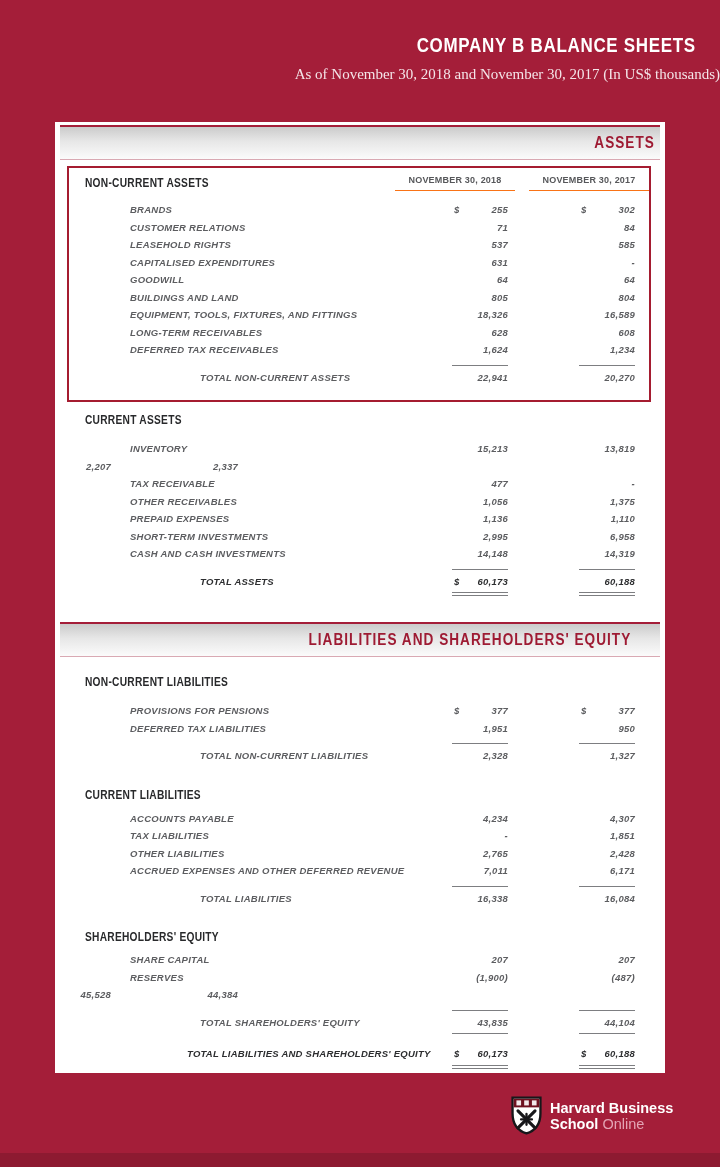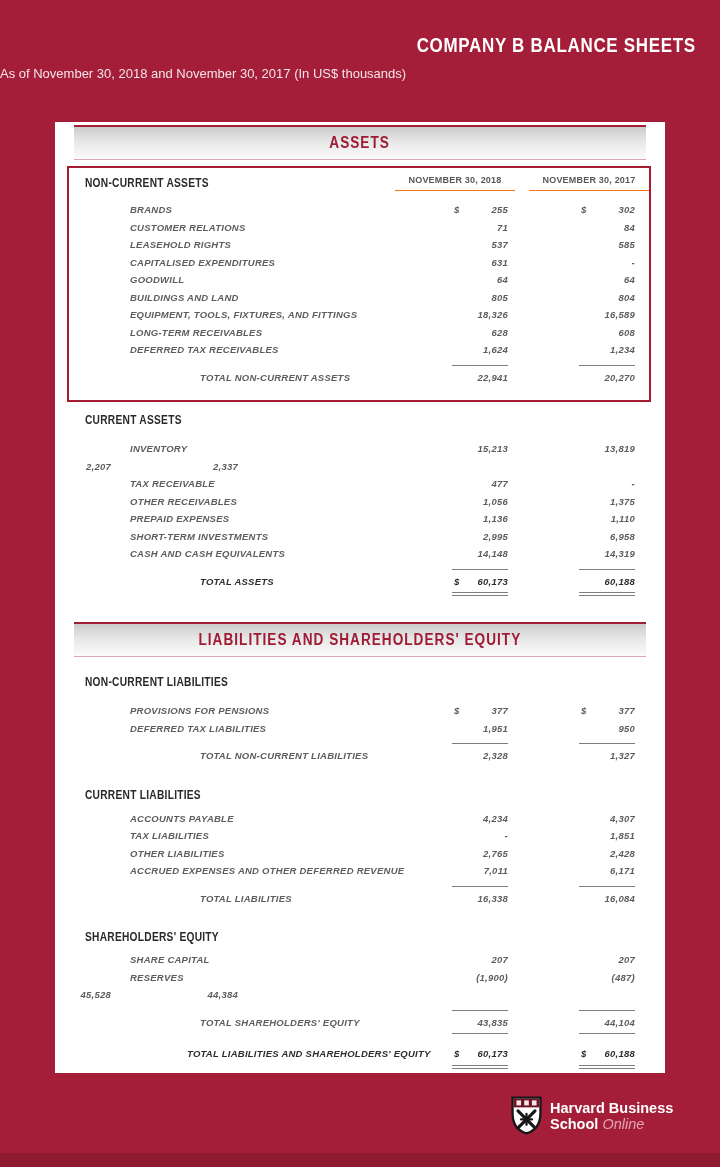--- a/index.html
+++ b/index.html
@@ -5,28 +5,28 @@
   html,body{margin:0;padding:0;}
   body{
     width:720px;height:1167px;position:relative;overflow:hidden;
     background:#A41E39;
     font-family:"Liberation Sans", sans-serif;
   }
   .cond{display:inline-block;transform:scaleX(0.85);transform-origin:center;}
   .cond-l{display:inline-block;transform:scaleX(0.85);transform-origin:left center;}
 
   .doc-title{padding-top:34px;text-align:right;color:#ffffff;font-size:20px;font-weight:bold;letter-spacing:0.8px;}
-  .doc-subtitle{margin-top:9px;text-align:left;color:#F4E4E8;font-size:13px;}
+  .doc-subtitle{margin-top:9px;text-align:right;color:#F4E4E8;font-size:15px;font-family:Liberation Serif, serif;}
 
   .panel{position:absolute;left:55px;top:122px;width:610px;height:951px;background:#ffffff;padding-top:3px;box-sizing:border-box;}
 
-  .band{margin:0 19px;height:32px;border-top:2px solid #A41E39;
+  .band{margin:0 5px;height:32px;border-top:2px solid #A41E39;
     background:linear-gradient(180deg,#cbcbcb 0%,#e7e7e7 45%,#fbfbfb 100%);
     box-shadow:0 1px 0 #d9a9b3;
-    display:flex;align-items:center;justify-content:center;}
+    display:flex;align-items:center;justify-content:flex-end;}
   .band .btxt{color:#9E1B33;font-weight:bold;font-size:16px;letter-spacing:1.2px;}
   .band2{margin-top:26px;}
 
   .ncbox{position:absolute;left:12px;top:44px;width:580px;height:232px;border:2px solid #A51C30;pointer-events:none;}
 
   .hrow{display:flex;align-items:flex-end;padding-right:16px;margin-top:14px;}
   .hrow .sec{flex:1;}
   .shead{font-size:12px;font-weight:bold;color:#28292b;letter-spacing:0.3px;padding-left:30px;}
   .hcell{width:120px;margin-left:14px;text-align:center;font-size:9px;font-weight:bold;color:#56575a;
     letter-spacing:0.2px;padding-bottom:5px;border-bottom:1px solid #f97316;}
@@ -49,21 +49,21 @@
   .rule-below .c{border-bottom:1px solid #7d7e81;padding-bottom:2px;}
   .dbl .c{border-bottom:4px double #7d7e81;padding-bottom:2px;}
   .strong{color:#2c2d2f;}
   .grand{margin-top:8px;}
   .grand .lb{padding-left:132px;}
   .grand .c{border-top:none;}
 
   .brand{position:absolute;left:511px;top:1096px;display:flex;align-items:center;}
   .brand .shield{width:31px;height:39px;flex:0 0 auto;}
   .brand .btext{margin-left:8px;color:#ffffff;font-size:14.5px;font-weight:bold;line-height:16px;white-space:nowrap;}
-  .brand .light{color:#E3A4B4;font-weight:normal;font-style:italic;}
+  .brand .light{color:#E3A4B4;font-weight:normal;}
 
   .bottom-strip{position:absolute;left:0;bottom:0;width:720px;height:14px;background:#8D1A31;}
 </style>
 </head>
 <body>
 
 <div class="doc-title"><span class="cond">COMPANY B BALANCE SHEETS</span></div>
 <div class="doc-subtitle">As of November 30, 2018 and November 30, 2017 (In US$ thousands)</div>
 
 <div class="panel">
@@ -158,21 +158,21 @@
       <span class="lb">PREPAID EXPENSES</span>
       <span class="c"><span>1,136</span></span>
       <span class="c"><span>1,110</span></span>
     </div>
     <div class="r">
       <span class="lb">SHORT-TERM INVESTMENTS</span>
       <span class="c"><span>2,995</span></span>
       <span class="c"><span>6,958</span></span>
     </div>
     <div class="r">
-      <span class="lb">CASH AND CASH EQUIVALENTS</span>
+      <span class="lb">CASH AND CASH INVESTMENTS</span>
       <span class="c"><span>14,148</span></span>
       <span class="c"><span>14,319</span></span>
     </div>
     <div class="r total dbl strong">
       <span class="lb">TOTAL ASSETS</span>
       <span class="c"><span class="d">$</span><span>60,173</span></span>
       <span class="c"><span>60,188</span></span>
     </div>
   </div>
 

